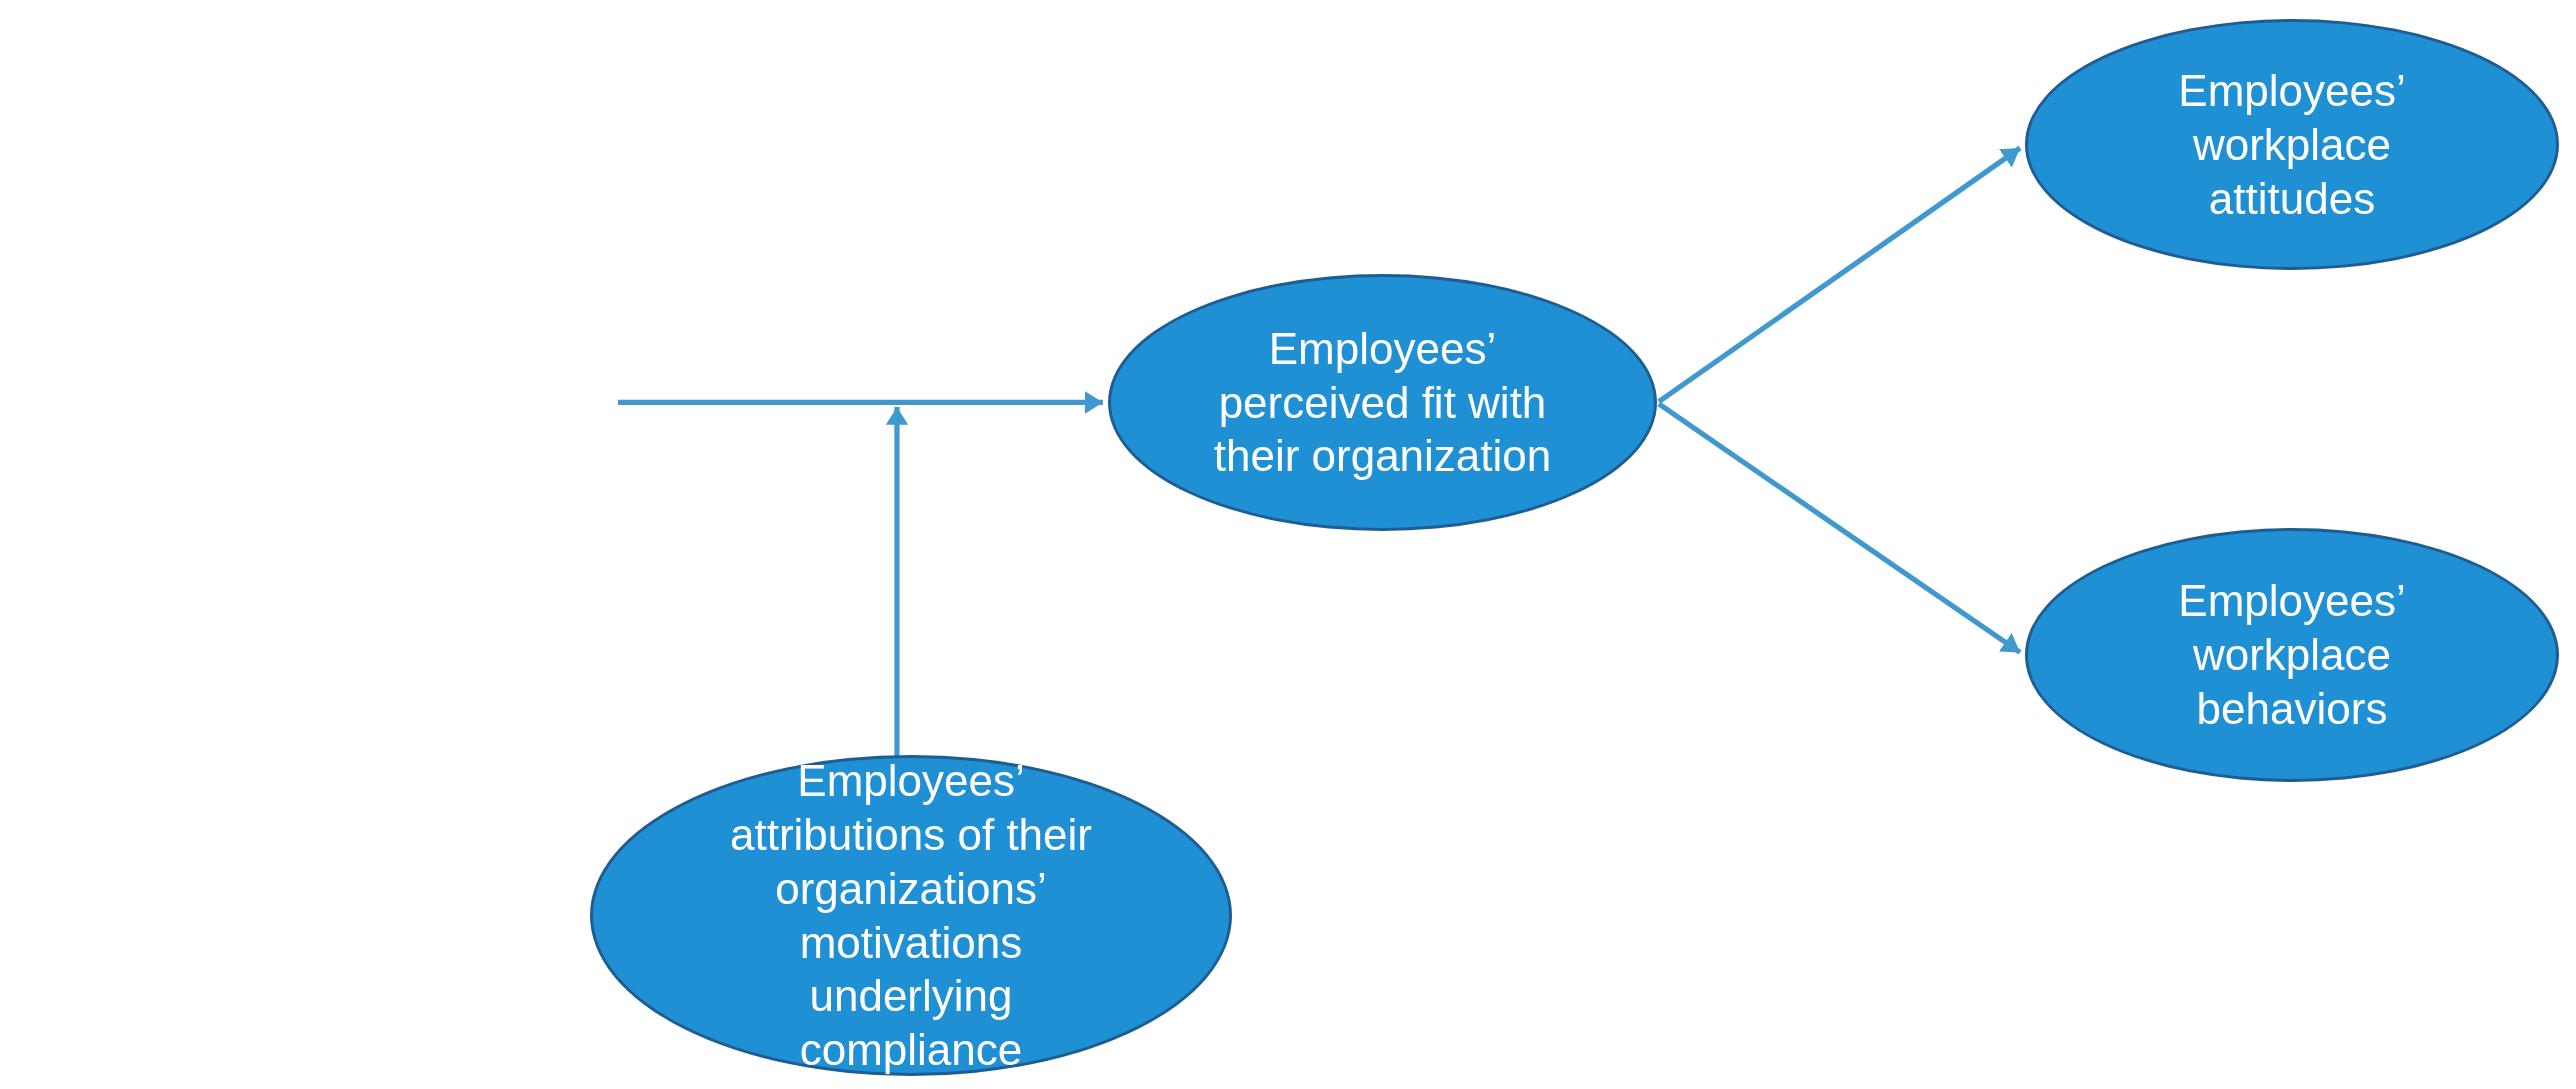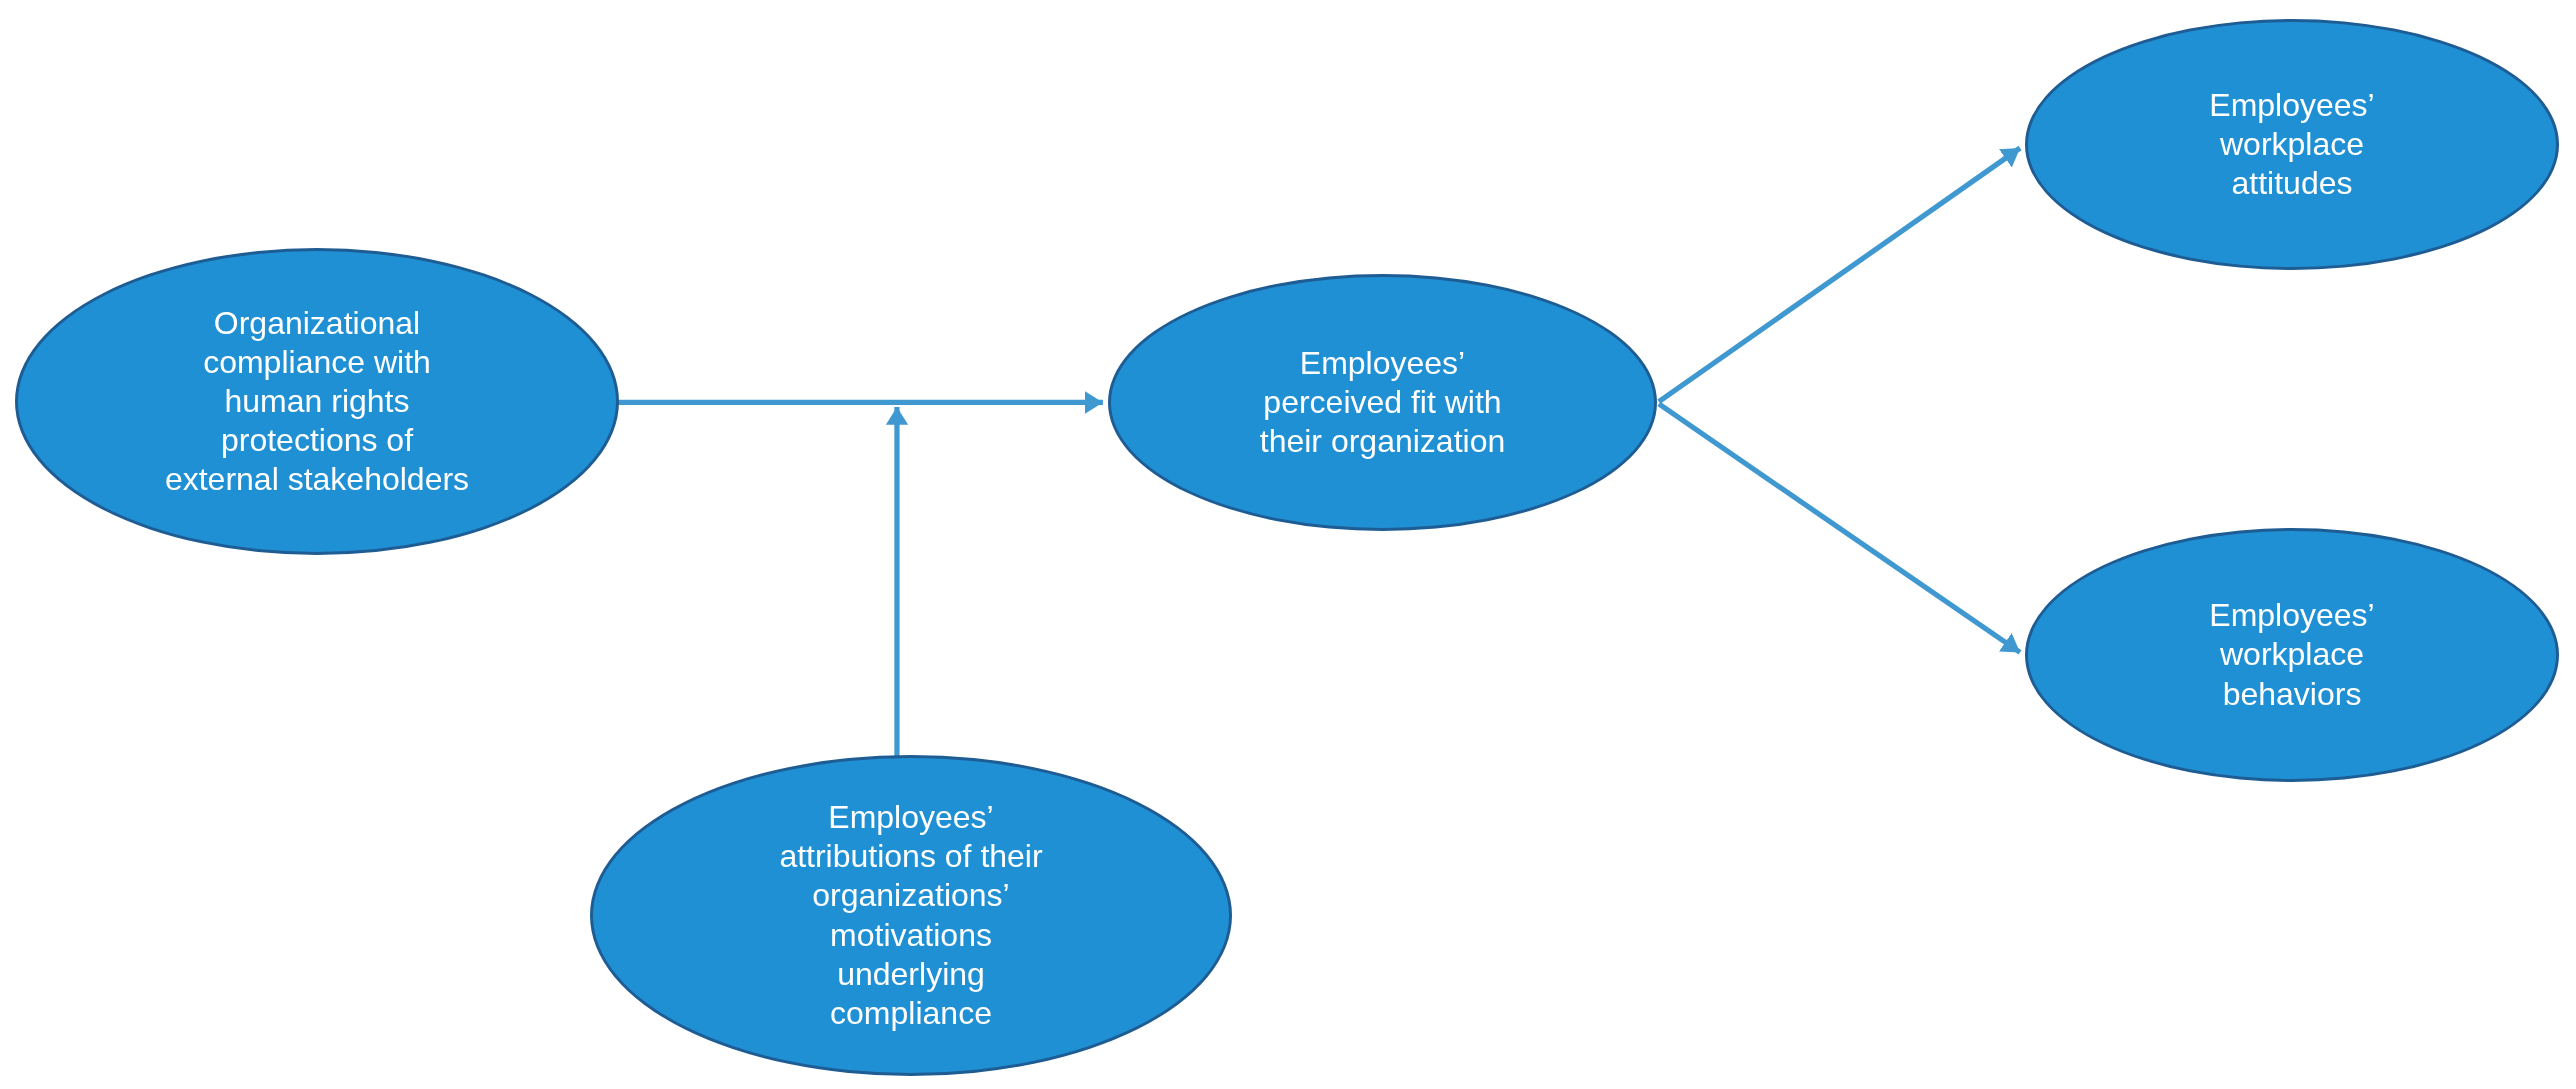--- a/index.html
+++ b/index.html
@@ -35,21 +35,21 @@
   .node {
     position: absolute;
     border-radius: 50%;
     background: var(--color-node_fill);
     border: 3px solid var(--color-node_border);
     display: flex;
     align-items: center;
     justify-content: center;
     text-align: center;
     color: var(--color-node_text);
-    font-size: 32px;
+    font-size: 44px;
     line-height: 1.22;
   }
   .node-label {
     white-space: pre-line;
     display: block;
     padding: 0 15px;
   }
   
   .node-organizational-compliance { left: 15px;   top: 248px;  width: 604px; height: 307px; }
   .node-attributions              { left: 590px;  top: 755px; width: 642px; height: 321px; }
@@ -67,27 +67,20 @@
       <marker id="ah" markerUnits="userSpaceOnUse" markerWidth="26" markerHeight="32" refX="24" refY="15" orient="auto">
         <path d="M0,0 L24,15 L0,30 Z" fill="#4098d0"></path>
       </marker>
     </defs>
     <line class="edge-line" x1="828" y1="539" x2="1478" y2="539" marker-end="url(#ah)"></line>
     <line class="edge-line" x1="1202" y1="1016" x2="1202" y2="545" marker-end="url(#ah)"></line>
     <line class="edge-line" x1="2223" y1="538" x2="2707" y2="198" marker-end="url(#ah)"></line>
     <line class="edge-line" x1="2223" y1="541" x2="2707" y2="874" marker-end="url(#ah)"></line>
   </svg>
 
-  <div class="node node-organizational-compliance">
-    <span class="node-label">Organizational
-compliance with
-human rights
-protections of
-external stakeholders</span>
-  </div>
 
   <div class="node node-attributions">
     <span class="node-label">Employees’
 attributions of their
 organizations’
 motivations
 underlying
 compliance</span>
   </div>
 

